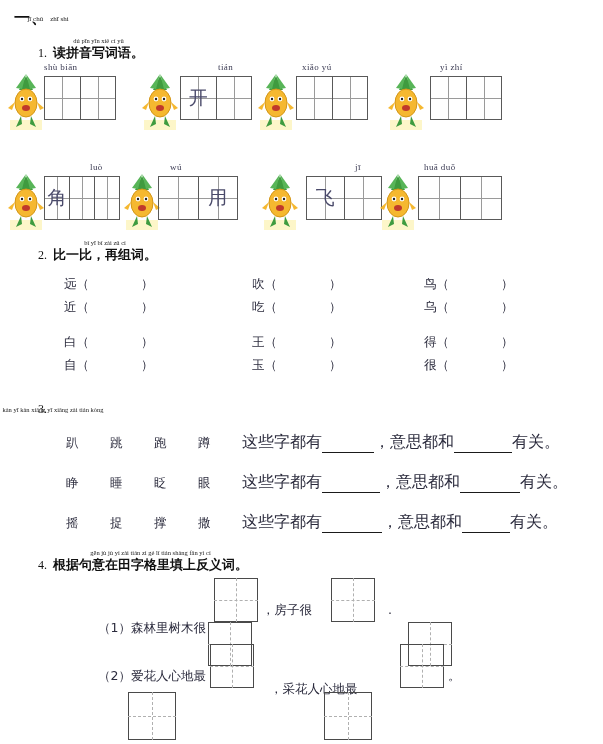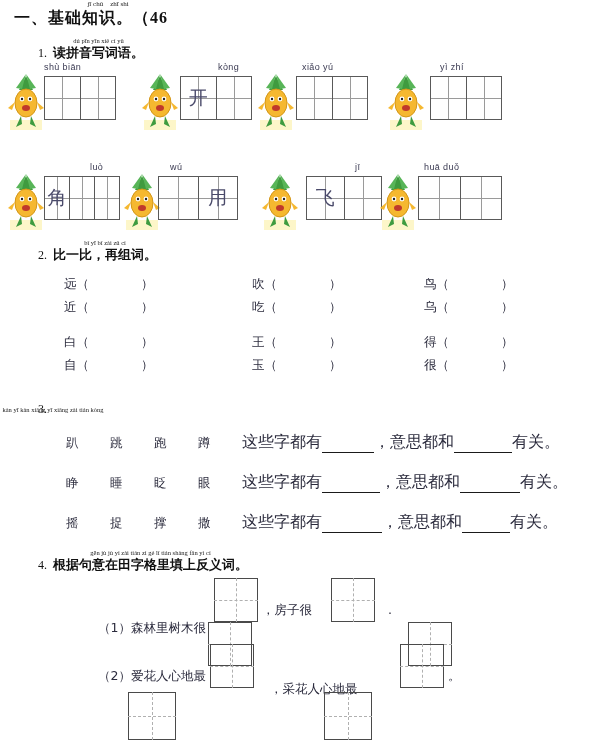--- a/index.html
+++ b/index.html
@@ -8,21 +8,21 @@
     background: #ffffff;
   }
   body {
     width: 603px;
     height: 744px;
     position: relative;
     font-family: "Liberation Serif", "DejaVu Serif", serif;
     color: #1a1a1a;
     overflow: hidden;
   }
-  .py  { font-family: Liberation Sans, sans-serif; font-size: 9px; color: #3a3a52; letter-spacing: .4px; }
+  .py  { font-family: Liberation Serif, serif; font-size: 9px; color: #3a3a52; letter-spacing: .4px; }
 
   
   .sheet-title {
     position: absolute;
     left: 14px; top: 8px;
     font-size: 16px;
     font-weight: bold;
     letter-spacing: 1px;
     white-space: nowrap;
     color: #111;
@@ -165,21 +165,20 @@
     white-space: nowrap;
     font-family: "DejaVu Sans", sans-serif;
   }
 </style>
 </head>
 <body>
 
 <div class="sheet-title">
   <span>一、</span><span class="ruby-stack">
     <span class="ruby-top"><span>jī</span>&nbsp;<span>chǔ</span>&nbsp;&nbsp;&nbsp;&nbsp;<span>zhī</span>&nbsp;<span>shi</span></span>
-    <span>基础知识。（46</span>
   </span>
 </div>
 
 <div class="q-head" style="left:38px; top:44px;">
   <span class="num">1.</span><span class="ruby-stack">
     <span class="ruby-top">dú pīn yīn xiě cí yǔ</span>
     <span>读拼音写词语。</span>
   </span>
 </div>
 
@@ -205,21 +204,21 @@
 </div>
 <div class="grid-box" style="left:44px; top:76px; width:72px; height:44px;">
   <div class="cell">
       <span class="glyph"></span>
     </div>
   <div class="cell">
       <span class="glyph"></span>
     </div>
 </div>
 
-<div class="py-label py" style="left:218px; top:62px;">kòng</div>
+<div class="py-label py" style="left:218px; top:62px;">tián</div>
 <div class="mascot" style="left:140px; top:72px;">
   <svg viewBox="0 0 40 58">
     <rect x="4" y="48" width="32" height="10" fill="#fdf6c9"></rect>
     <path d="M20 4 L13 18 L27 18 Z" fill="#3f9b3f"></path>
     <path d="M20 2 L10 16 L16 17 Z" fill="#58b558"></path>
     <path d="M20 2 L30 16 L24 17 Z" fill="#58b558"></path>
     <ellipse cx="20" cy="31" rx="11" ry="14" fill="#f5b830"></ellipse>
     <ellipse cx="20" cy="31" rx="11" ry="14" fill="none" stroke="#d39617" stroke-width="1"></ellipse>
     <circle cx="16" cy="27" r="2.4" fill="#fff"></circle>
       <circle cx="16" cy="27" r="1.2" fill="#222"></circle>

